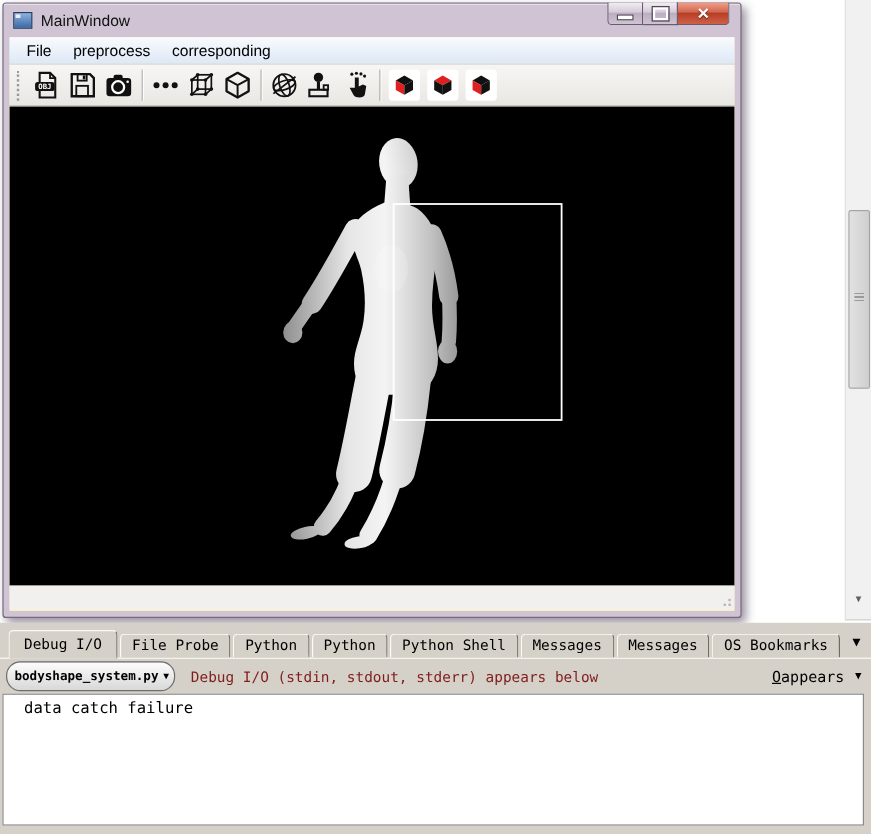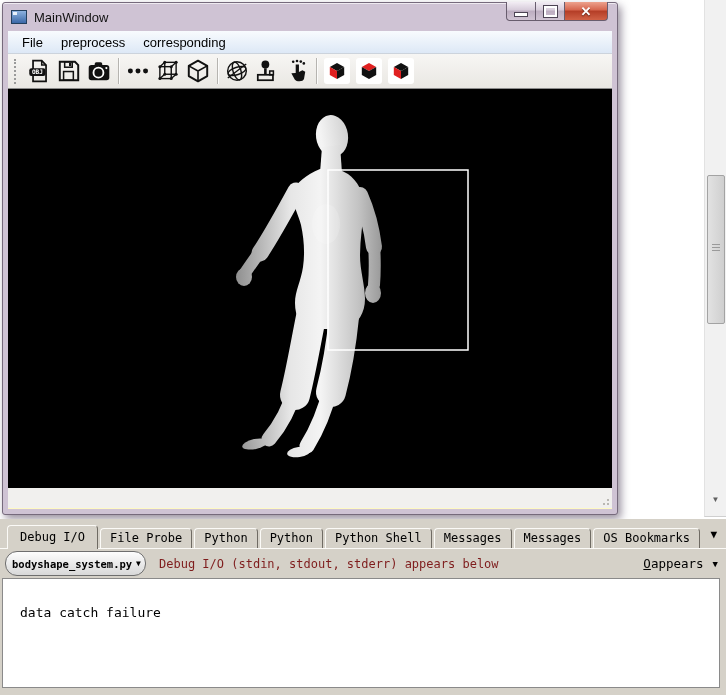--- a/index.html
+++ b/index.html
@@ -80,21 +80,21 @@
   .file-dd{margin-left:5px;width:141px;height:25px;box-sizing:border-box;border:1px solid #6e6e6e;
     border-radius:12px;background:linear-gradient(#fdfdfd,#d8d8d8);display:flex;align-items:center;
     padding:0 6px;font-size:10.5px;font-weight:bold;color:#000;overflow:hidden;white-space:nowrap;}
   .file-dd .dd-arrow{margin-left:auto;font-size:8px;padding-left:4px;}
   .row-desc{margin-left:13px;font-size:12px;color:#7f1d1d;white-space:nowrap;}
   .options-btn{position:absolute;right:8px;display:flex;align-items:center;font-size:12.5px;color:#000;}
   .options-btn .u{text-decoration:underline;}
   .options-btn .dd-arrow{font-size:9px;margin-left:9px;}
 
   .output-area{position:absolute;left:2px;top:59px;width:718px;height:110px;box-sizing:border-box;
-    background:#fff;border:1px solid #8a8a8a;font-size:13px;color:#000;padding:26px 0 0 17px;}
+    background:#fff;border:1px solid #8a8a8a;font-size:13px;color:#000;padding:4px 0 0 17px;}
 </style>
 </head>
 <body>
 
 <div class="main-window">
 
   <div class="titlebar">
     <div class="app-icon"></div>
     <div class="title-text">MainWindow</div>
   </div>

